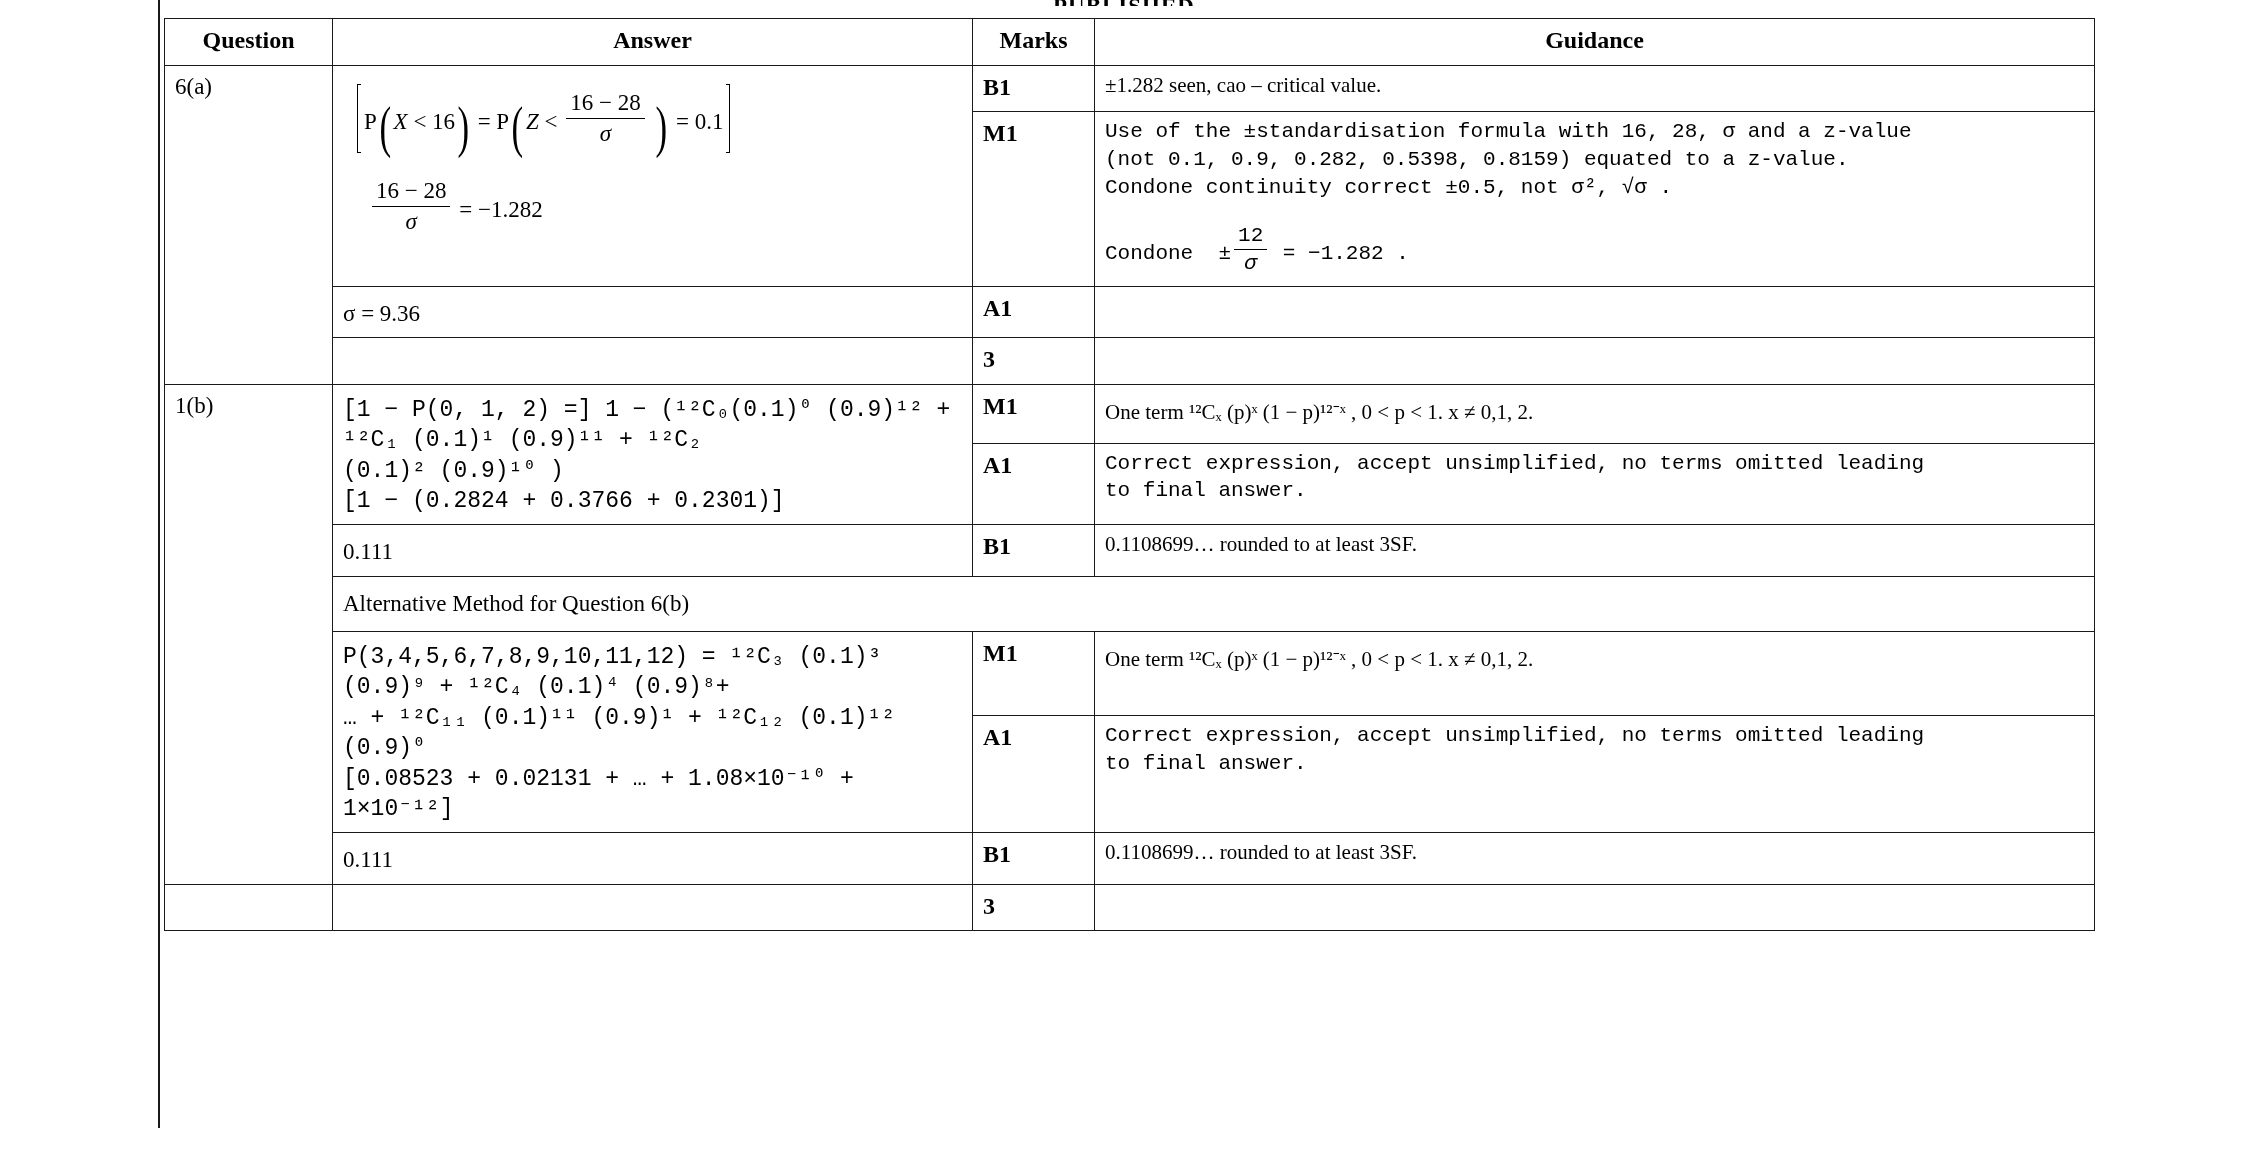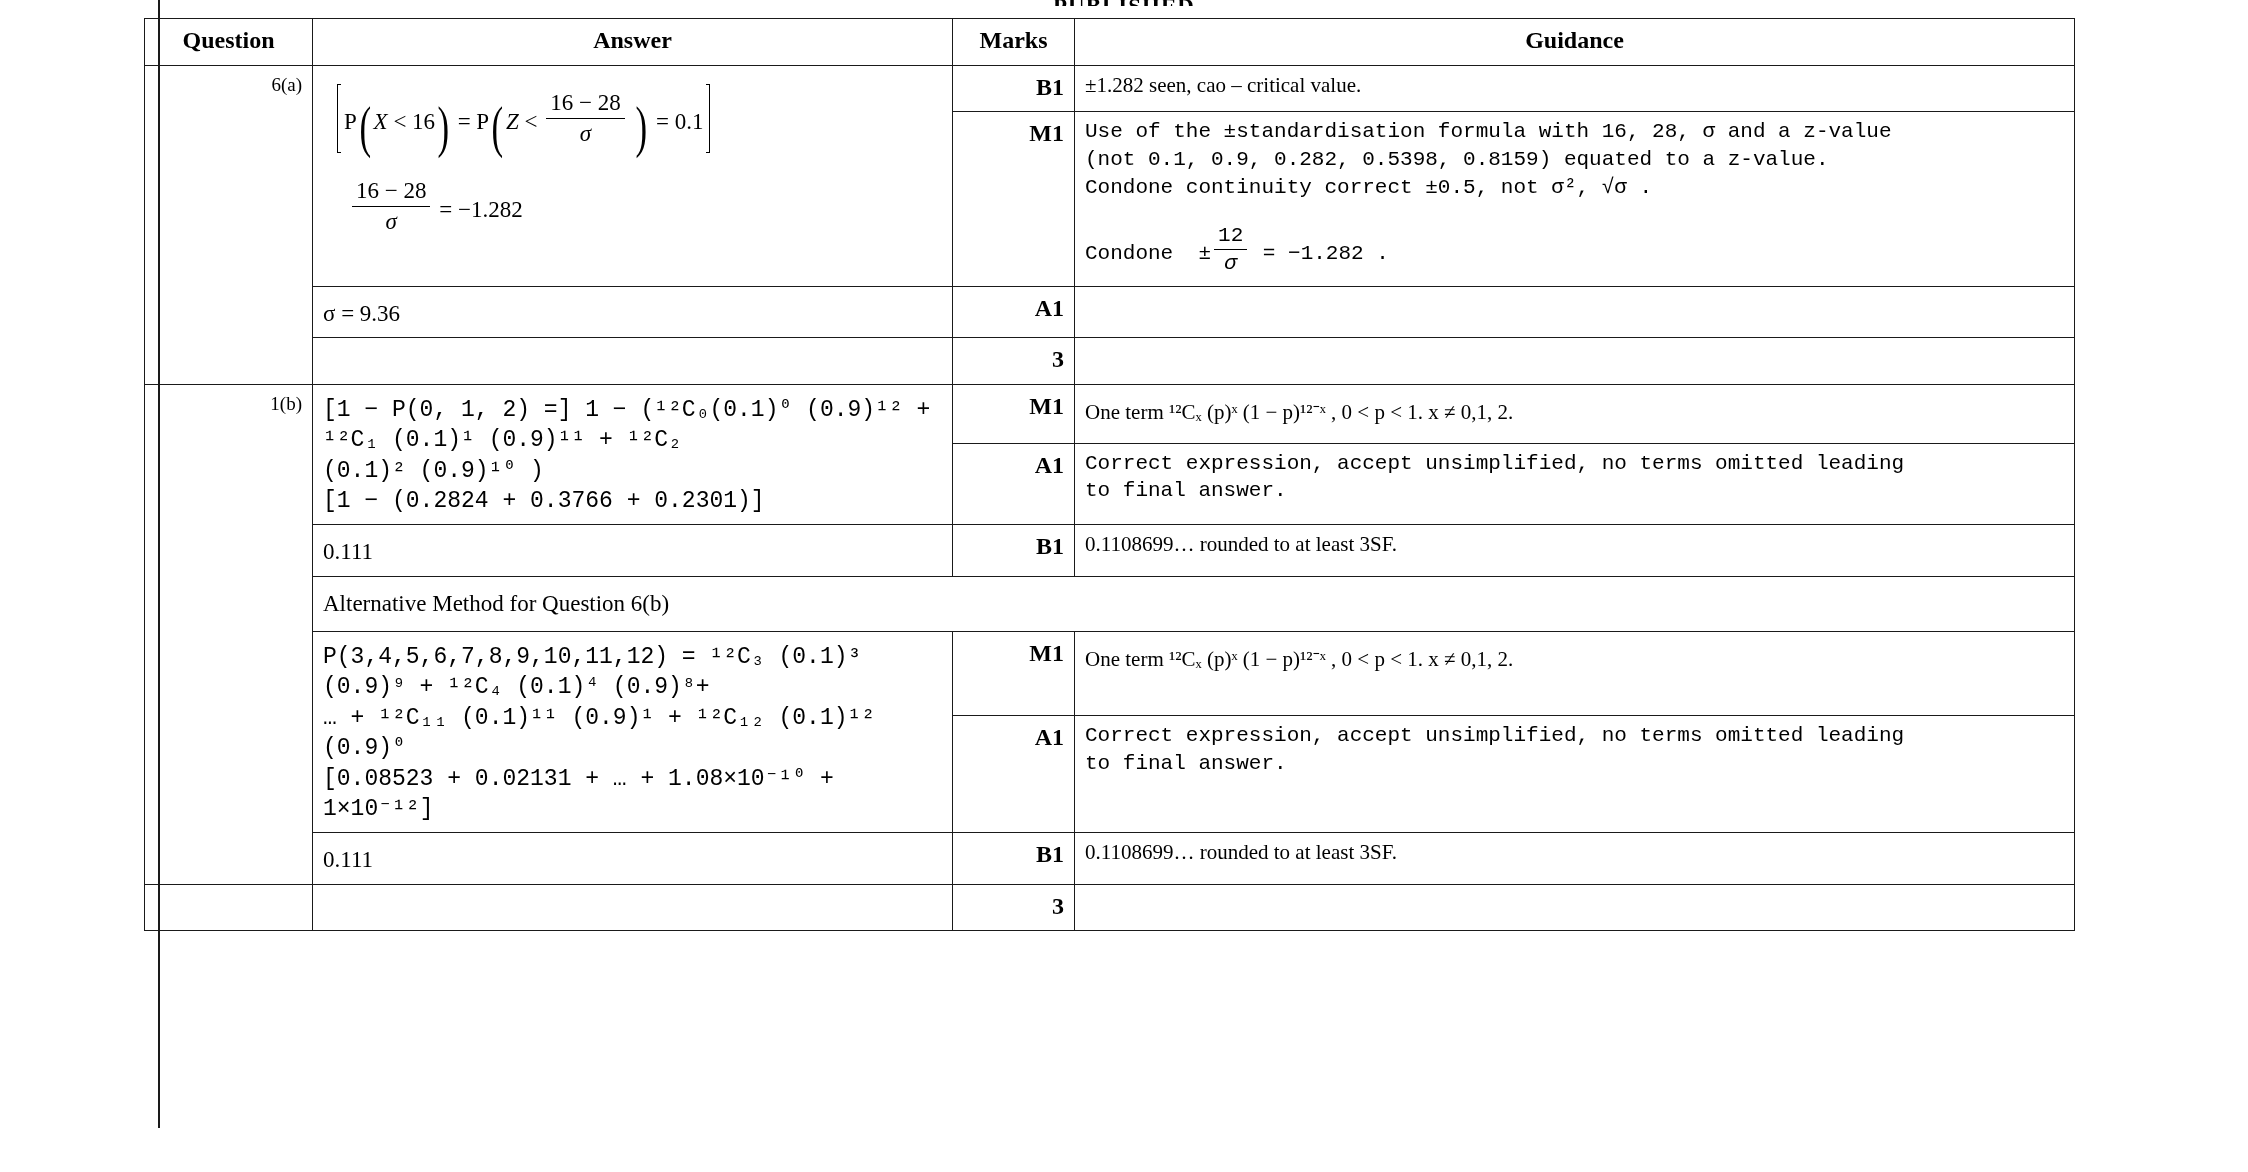--- a/index.html
+++ b/index.html
@@ -36,21 +36,21 @@
   .rule-left {
     position: absolute;
     left: 158px;
     top: 0px;
     width: 2px;
     height: 1128px;
     background: #1a1a1a;
   }
   table.marks {
     position: absolute;
-    left: 144px;
+    left: 164px;
     top: 18px;
     border-collapse: collapse;
     table-layout: fixed;
     width: 1930px;
     font-size: 22.5px;
   }
   table.marks td, table.marks th {
     border: 1.6px solid #1a1a1a;
     vertical-align: top;
     padding: 6px 10px 8px 10px;
@@ -63,27 +63,26 @@
 
   thead th {
     text-align: center;
     font-weight: bold;
     font-size: 24px;
     padding-top: 9px;
     padding-bottom: 11px;
     vertical-align: middle;
   }
   td.question {
-    text-align: right;
+    text-align: left;
     padding-top: 12px;
-    font-size: 19px;
+    font-size: 23px;
     margin-top: 12px;
   }
   td.marks {
-    text-align: right;
     font-weight: bold;
     font-size: 24px;
     padding-right: 14px;
     padding-top: 10px;
     margin-top: 24px;
   }
   td.guidance { font-size: 21px; padding-left: 12px; padding-top: 10px; }
   td.answer { font-size: 23px; }
 
   

